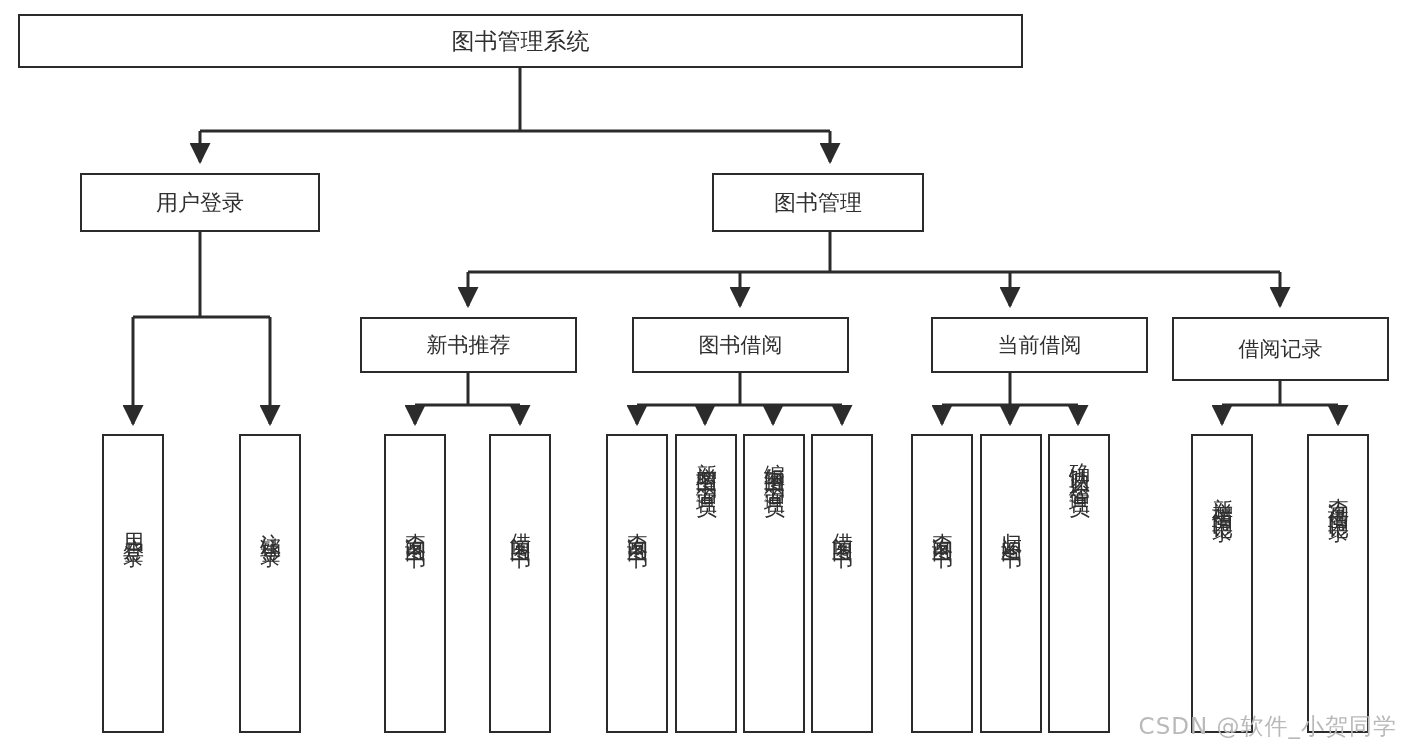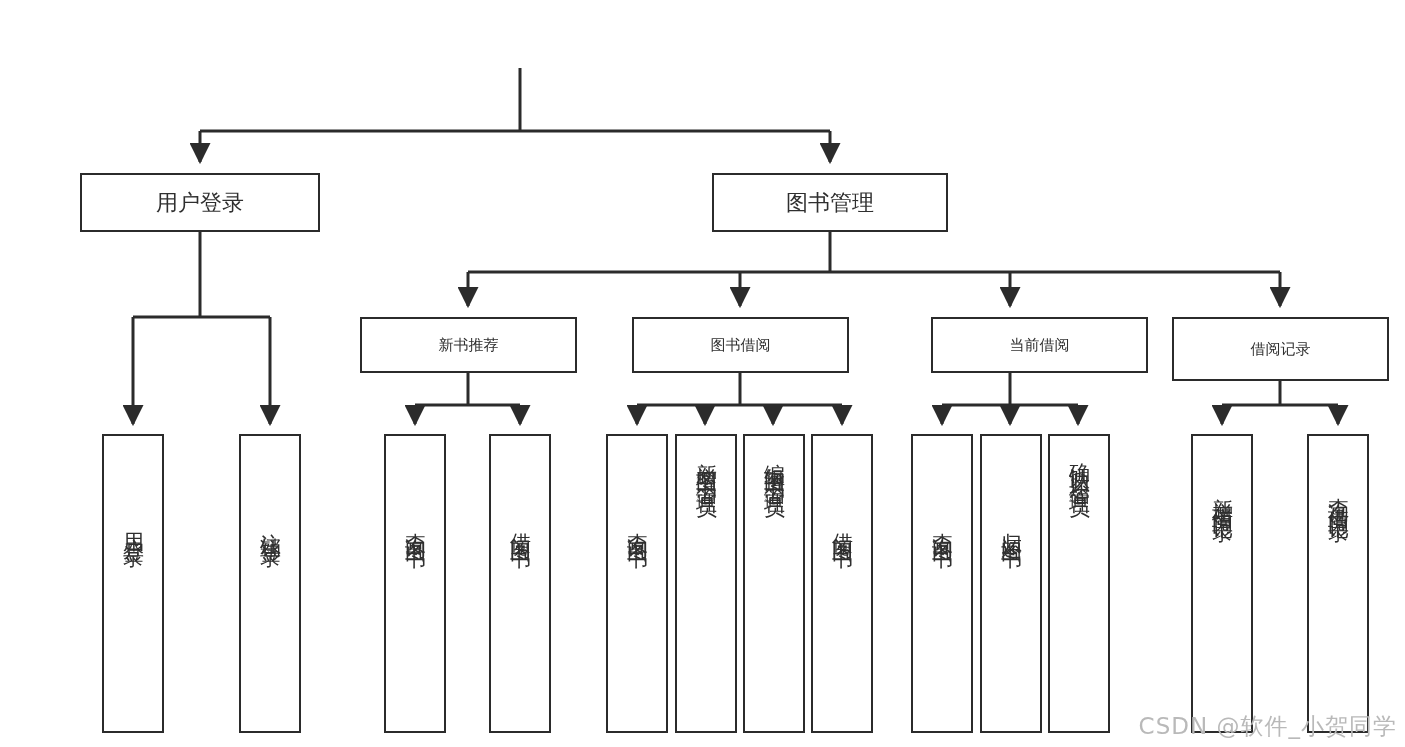--- a/index.html
+++ b/index.html
@@ -3,21 +3,21 @@
 <meta charset="utf-8">
 <style>
   html,body{margin:0;padding:0;background:#ffffff;}
   body{font-family:"DejaVu Sans","Liberation Sans",sans-serif;}
   #stage{position:relative;width:1405px;height:747px;background:#ffffff;overflow:hidden;}
   svg#wires{position:absolute;left:0;top:0;width:1405px;height:747px;}
   .node{position:absolute;box-sizing:border-box;background:#ffffff;border:2px solid #2b2b2b;
         display:flex;align-items:center;justify-content:center;color:#2f2f2f;}
   .node.root{font-size:23px;}
   .node.lvl2{font-size:22px;}
-  .node.lvl3{font-size:15px;}
+  .node.lvl3{font-size:21px;}
   .node.leaf{font-size:21px;align-items:flex-start;padding-top:14px;}
   .vtext{writing-mode:vertical-rl;text-orientation:upright;letter-spacing:5px;line-height:1;
          white-space:nowrap;}
   .wm{position:absolute;right:8px;bottom:5px;font-size:23px;color:#b9b9b9;letter-spacing:1px;
       white-space:nowrap;}
 </style>
 </head>
 <body>
 
 <div id="stage">
@@ -65,25 +65,28 @@
       <path d="M 1010 405 L 1010 424" marker-end="url(#arw)"></path>
       <path d="M 1078 405 L 1078 424" marker-end="url(#arw)"></path>
 
       <path d="M 1280 373 L 1280 405"></path>
       <path d="M 1222 405 L 1338 405"></path>
       <path d="M 1222 405 L 1222 424" marker-end="url(#arw)"></path>
       <path d="M 1338 405 L 1338 424" marker-end="url(#arw)"></path>
     </g>
   </svg>
 
+  <div class="node root" style="left:18px;top:14px;width:1005px;height:54px;">
+    <span>图书管理系统</span>
+  </div>
 
   <div class="node lvl2" style="left:80px;top:173px;width:240px;height:59px;">
     <span>用户登录</span>
   </div>
-  <div class="node lvl2" style="left:712px;top:173px;width:236px;height:59px;">
+  <div class="node lvl2" style="left:712px;top:173px;width:212px;height:59px;">
     <span>图书管理</span>
   </div>
 
   <div class="node lvl3" style="left:360px;top:317px;width:217px;height:56px;">
     <span>新书推荐</span>
   </div>
   <div class="node lvl3" style="left:632px;top:317px;width:217px;height:56px;">
     <span>图书借阅</span>
   </div>
   <div class="node lvl3" style="left:931px;top:317px;width:217px;height:56px;">

